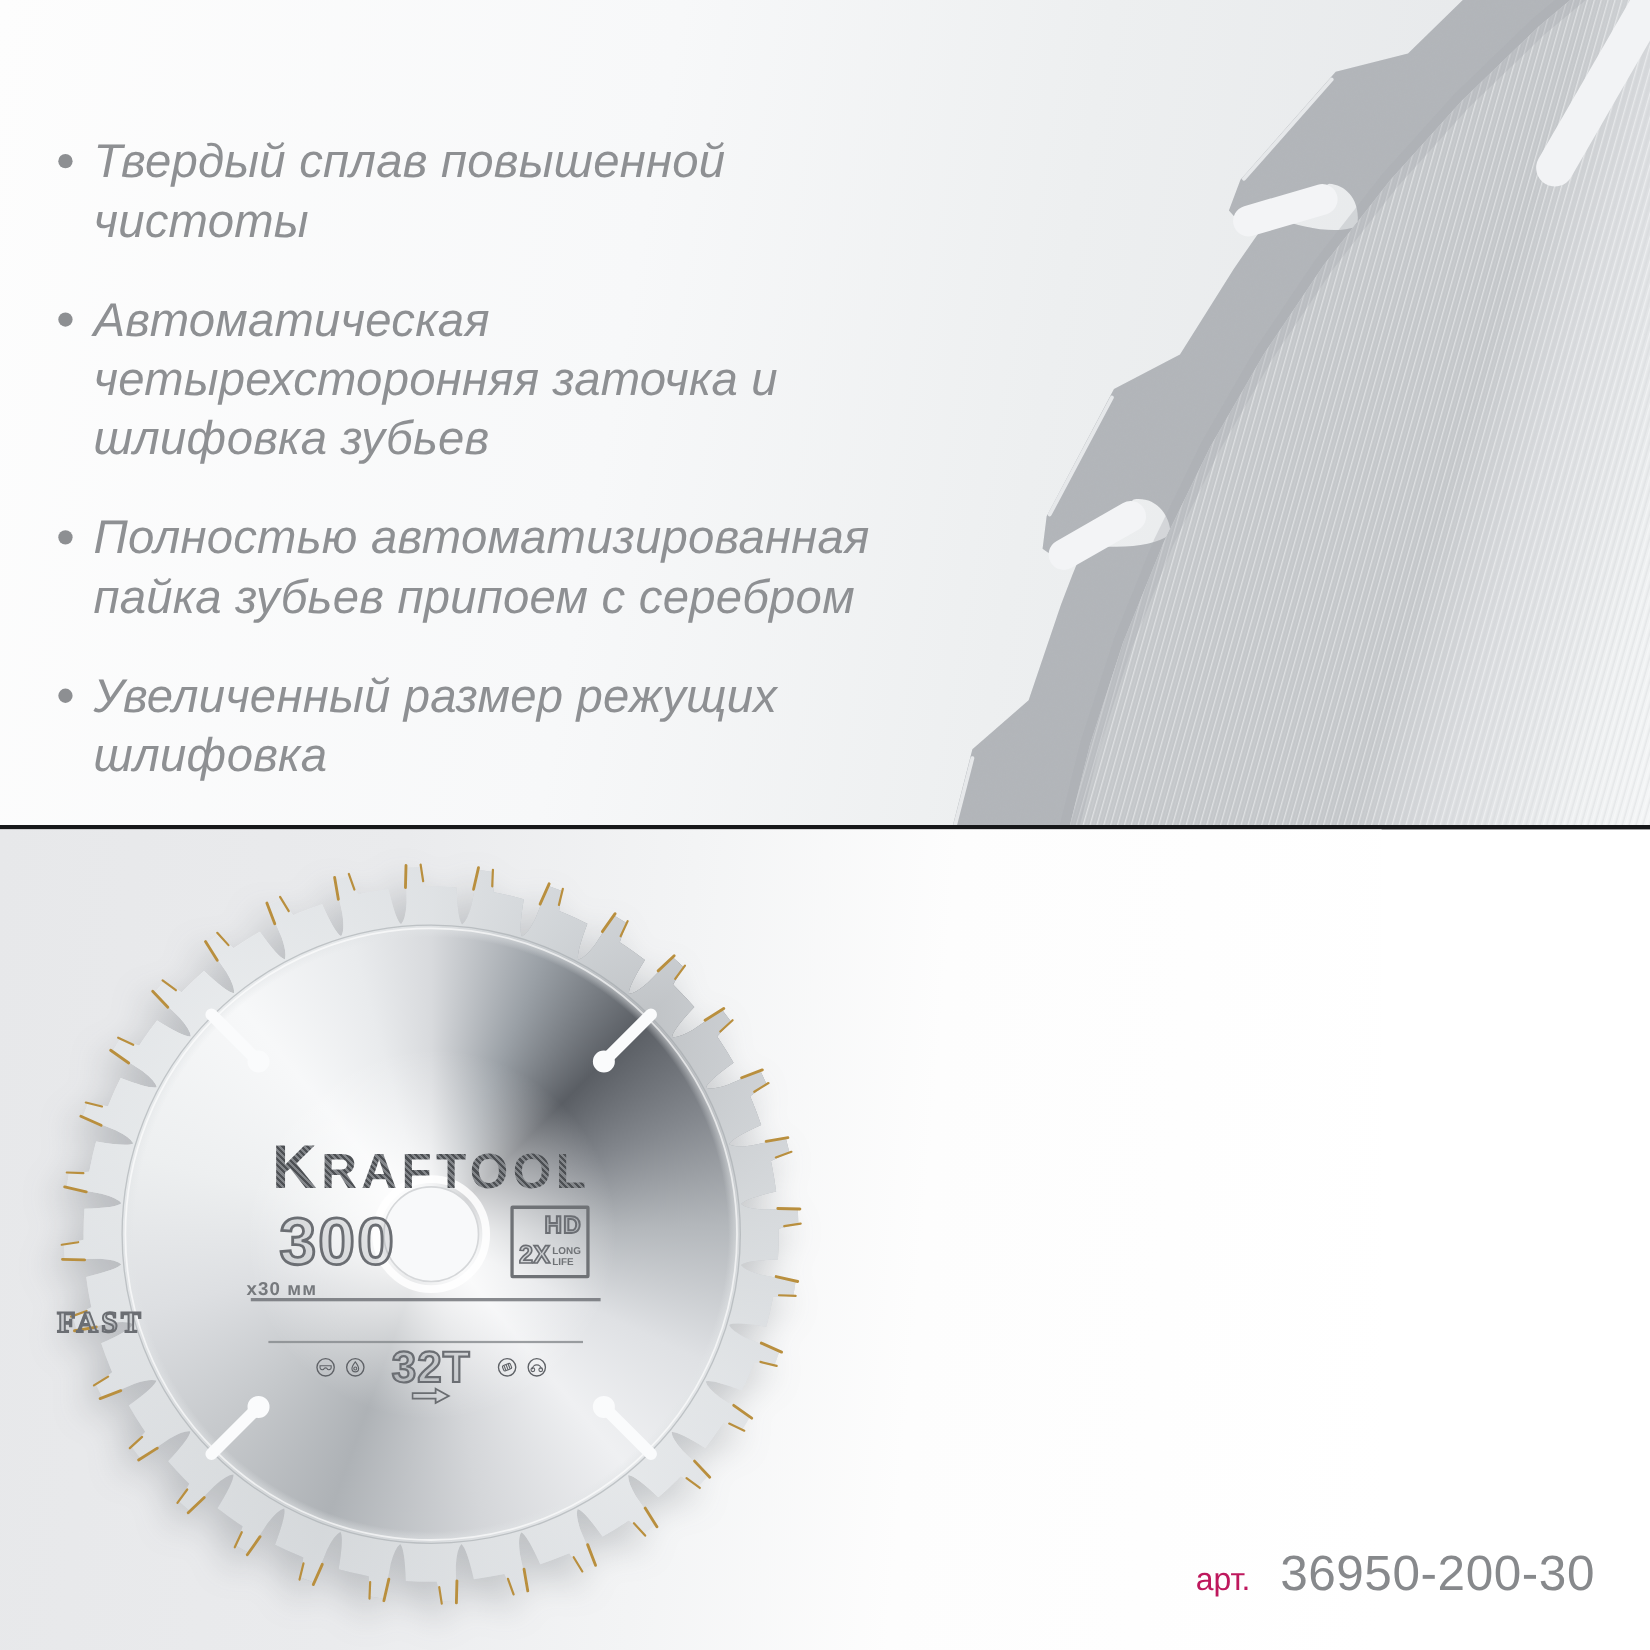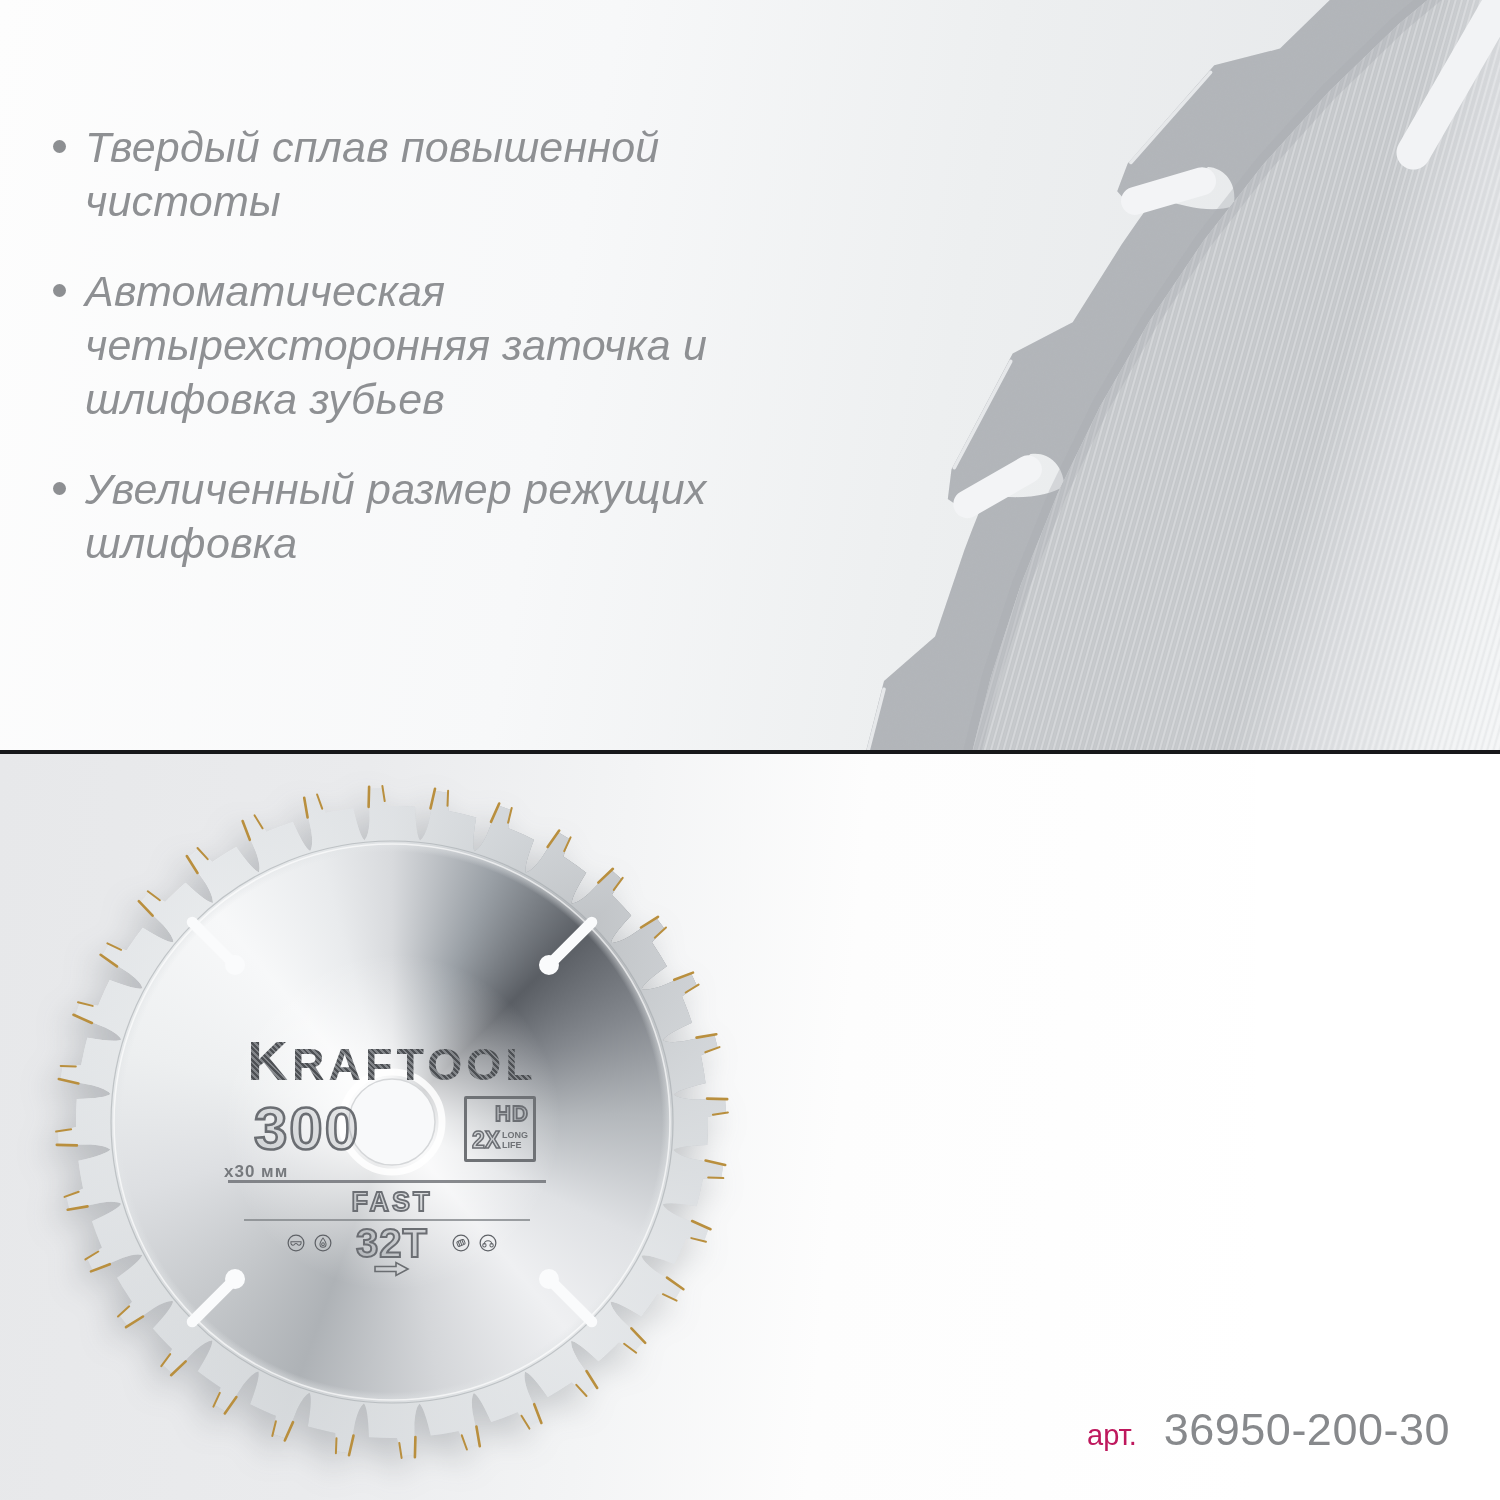--- a/index.html
+++ b/index.html
@@ -45,25 +45,25 @@
   .outline-txt{color:rgba(95,98,103,.14);-webkit-text-stroke:2px #6b6e73;font-weight:700;}
   .brand{left:0;right:0;top:246px;text-align:center;font-size:45px;font-weight:700;letter-spacing:4px;
     background:repeating-linear-gradient(45deg,#4d5054 0 2px,#83868a 2px 4px);
     -webkit-background-clip:text;background-clip:text;color:transparent;}
   .brand::first-letter{font-size:1.25em;}
   .size300{left:166px;top:312px;font-size:60px;letter-spacing:2px;margin-left:36px;-webkit-text-stroke:2.6px #6b6e73;}
   .bore{left:172px;top:380px;font-size:17px;font-weight:700;color:#76797d;letter-spacing:1px;}
   .hd-badge{left:412px;top:314px;width:72px;height:66px;border:3px solid #6f7276;box-sizing:border-box;
     text-align:center;border-radius:2px;}
   .hd-badge .hd{font-size:22px;line-height:29px;letter-spacing:1px;margin-left:24px;-webkit-text-stroke:1.8px #6b6e73;}
-  .hd-badge .row2{display:flex;justify-content:center;align-items:center;gap:2px;margin-top:1px;}
+  .hd-badge .row2{display:flex;justify-content:center;align-items:flex-end;gap:2px;margin-top:1px;}
   .hd-badge .x2{font-size:23px;line-height:23px;-webkit-text-stroke:1.5px #6b6e73;}
   .hd-badge .ll{font-size:9px;line-height:9.5px;font-weight:700;color:#6f7276;text-align:left;}
   .rule1{left:176px;top:398px;width:318px;height:3px;background:#63666b;opacity:.75;}
-  .series{left:0;right:0;top:405px;text-align:center;font-size:27px;letter-spacing:3px;-webkit-text-stroke:1.8px #6b6e73;}
+  .series{left:0;right:0;top:405px;font-size:27px;letter-spacing:3px;font-family:Liberation Serif, serif;-webkit-text-stroke:1.8px #6b6e73;}
   .rule2{left:192px;top:437px;width:286px;height:2px;background:#85888c;opacity:.8;}
   .spec-row{left:0;right:0;top:444px;display:flex;justify-content:center;align-items:center;gap:9px;height:34px;}
   .teeth{font-size:40px;letter-spacing:1px;margin:0 15px;-webkit-text-stroke:2px #6b6e73;position:static !important;}
   .pic{width:18px;height:18px;display:inline-block;}
   .rot-arrow{left:0;right:0;top:479px;text-align:center;}
 
   
   .macro{position:absolute;right:0;top:0;}
 </style>
 </head>
@@ -106,20 +106,21 @@
           <line x1="185.8" y1="790.2" x2="135.0" y2="838.0"></line>
           <line x1="287.9" y1="469.4" x2="227.3" y2="504.1"></line>
           <line x1="462.0" y1="181.3" x2="395.0" y2="200.9"></line>
         </g>
       <rect x="703" y="-38" width="34" height="220" rx="17" transform="rotate(30 720 72)" fill="#f2f3f5"></rect>
     </svg>
 
     <ul class="features features-top">
       <li><span>Твердый сплав повышенной чистоты</span></li>
       <li><span>Автоматическая четырехсторонняя заточка и шлифовка зубьев</span></li>
+      <li><span>Полностью автоматизированная пайка зубьев припоем с серебром</span></li>
       <li><span>Увеличенный размер режущих шлифовка</span></li>
     </ul>
   </section>
 
   <div class="divider"></div>
 
   <section class="bottom-section">
 
     <div class="blade-area" style="left:52px;top:28px;">
       <div class="blade-shadow">

